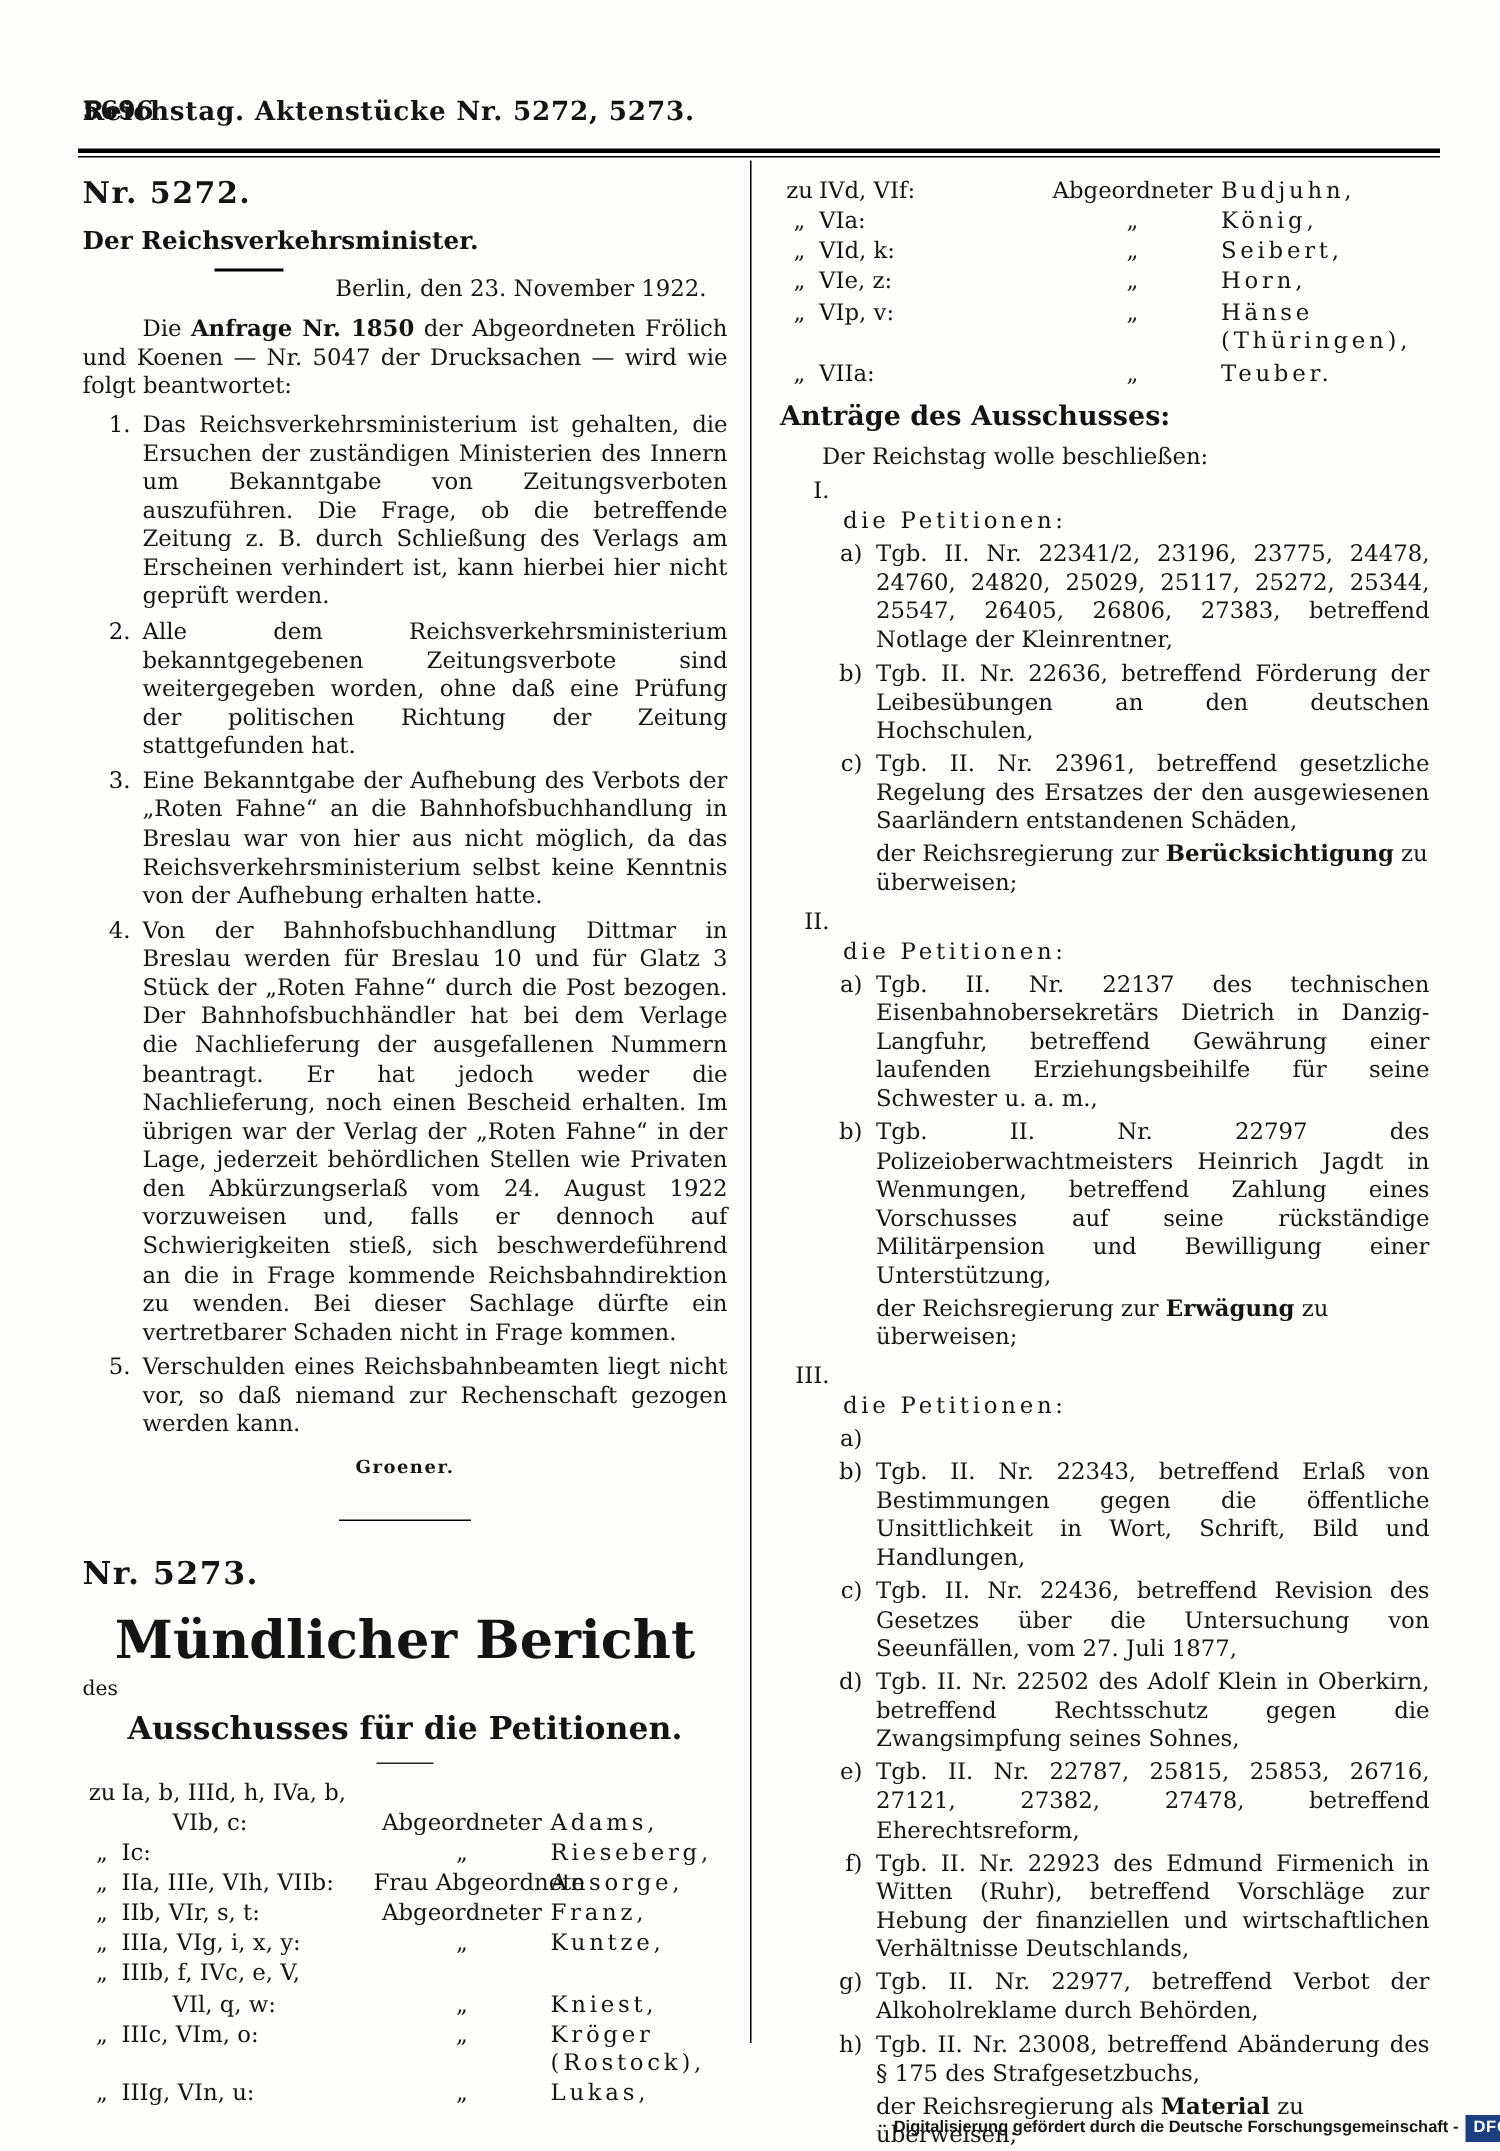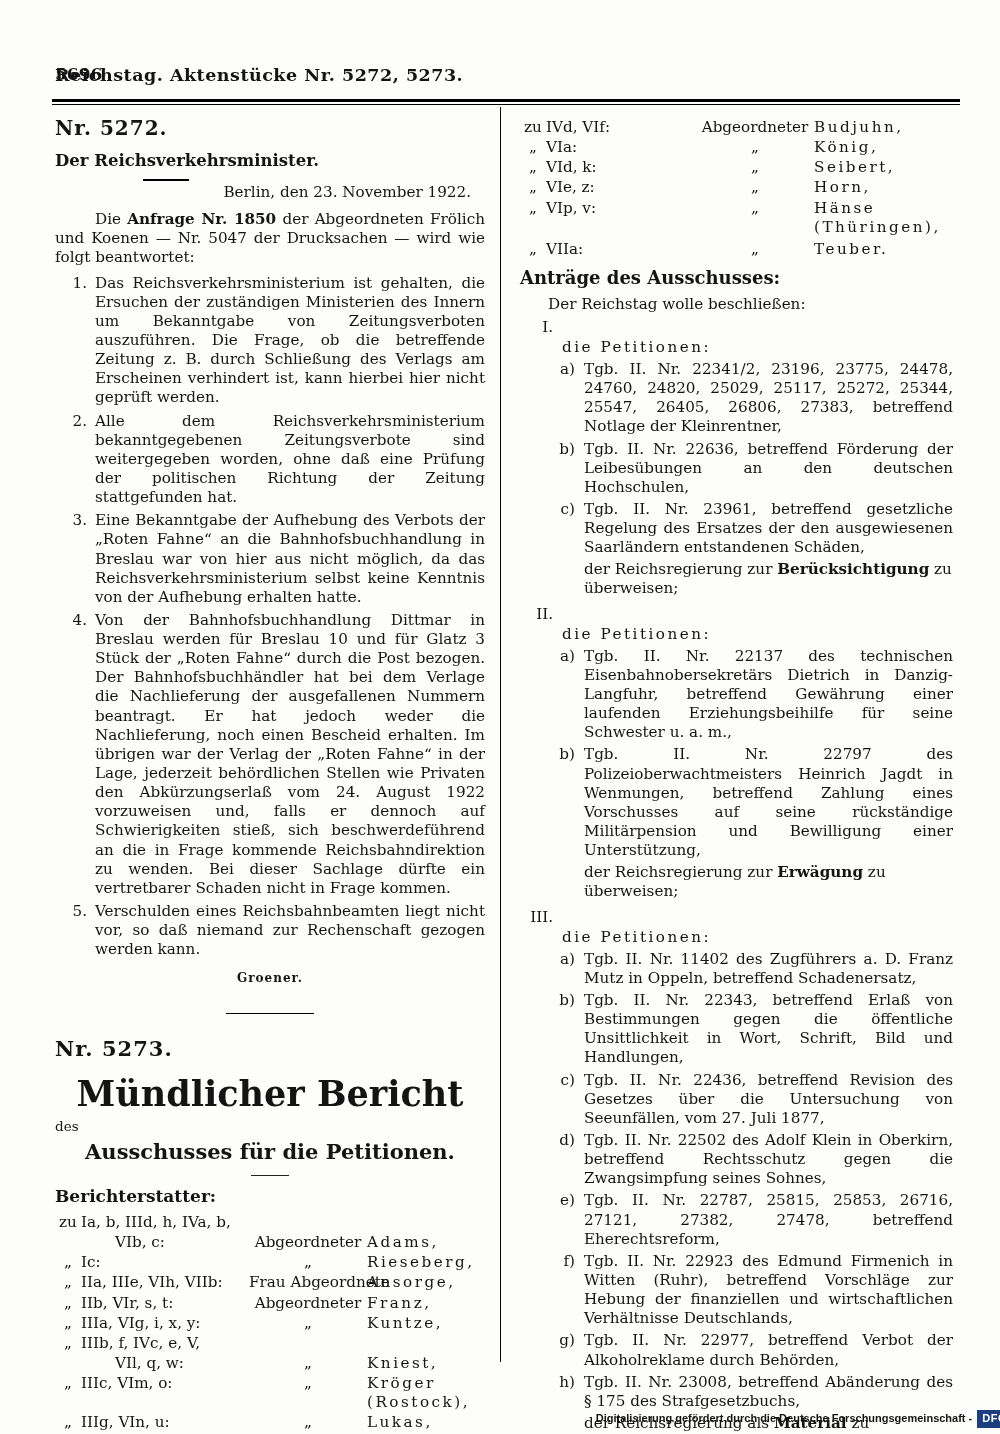--- a/index.html
+++ b/index.html
@@ -105,21 +105,20 @@
     <div class="signature">Groener.</div>
 
     <hr class="mid-rule">
 
     <div class="doc-num" style="font-size:21px;">Nr. 5273.</div>
     <div class="report-title">Mündlicher Bericht</div>
     <div class="report-des">des</div>
     <div class="committee">Ausschusses für die Petitionen.</div>
     <hr class="dash-rule">
 
-    <div class="rap-head">Berichterstatter:</div>
 
     <div>
       <div class="rep-row">
         <span class="rep-lead">zu</span>
         <span class="rep-label" style="width:370px;">Ia, b, IIId, h, IVa, b,</span>
       </div>
       <div class="rep-row">
         <span class="rep-lead"></span>
         <span class="rep-label2">VIb, c:</span>
         <span class="rep-prefix">Abgeordneter</span>
@@ -249,21 +248,20 @@
       <span class="pet-text">Tgb. II. Nr. 22797 des Polizeioberwachtmeisters Heinrich Jagdt in Wenmungen, betreffend Zahlung eines Vorschusses auf seine rückständige Militärpension und Bewilligung einer Unterstützung,</span>
     </div>
     <div class="resolution"><span>der Reichsregierung zur </span><span class="b">Erwägung</span><span> zu überweisen;</span></div>
 
     <div class="sec-head">
       <span class="sec-roman">III.</span>
       <span class="sec-title">die Petitionen:</span>
     </div>
     <div class="pet-item">
       <span class="pet-letter">a)</span>
-      <span class="pet-text">Tgb. II. Nr. 11402 des Zugführers a. D. Franz Mutz in Oppeln, betreffend Schadenersatz,</span>
     </div>
     <div class="pet-item">
       <span class="pet-letter">b)</span>
       <span class="pet-text">Tgb. II. Nr. 22343, betreffend Erlaß von Bestimmungen gegen die öffentliche Unsittlichkeit in Wort, Schrift, Bild und Handlungen,</span>
     </div>
     <div class="pet-item">
       <span class="pet-letter">c)</span>
       <span class="pet-text">Tgb. II. Nr. 22436, betreffend Revision des Gesetzes über die Untersuchung von Seeunfällen, vom 27. Juli 1877,</span>
     </div>
     <div class="pet-item">

